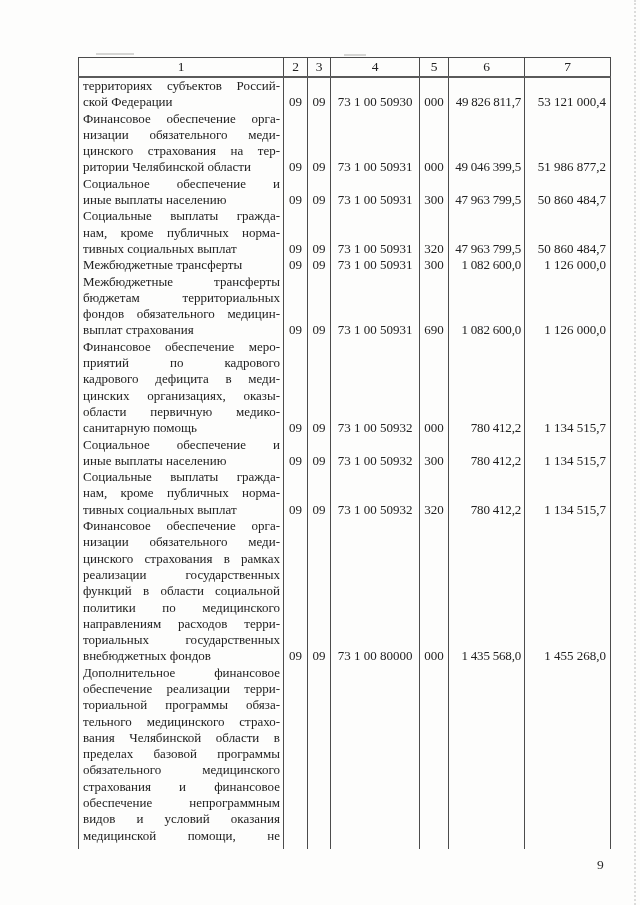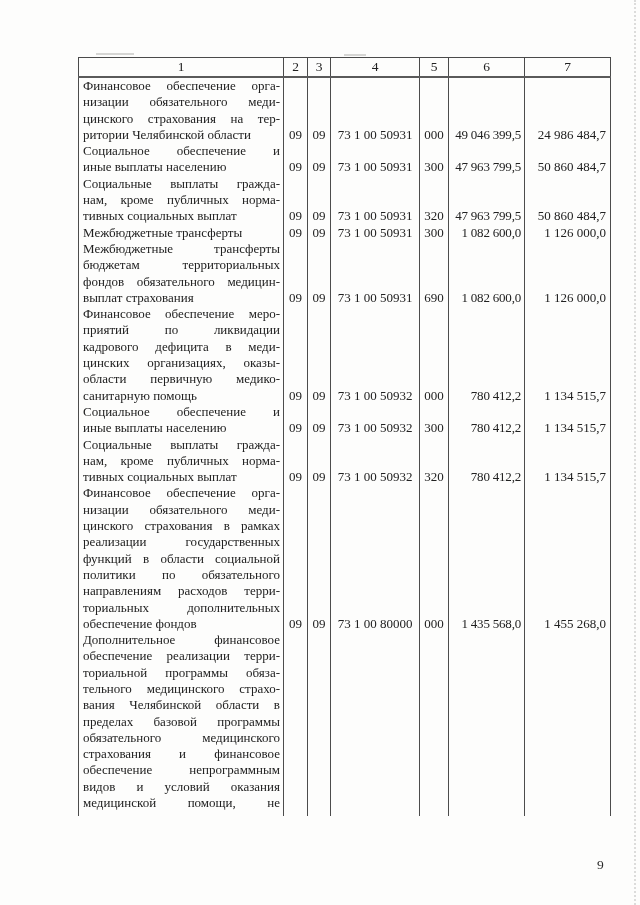--- a/index.html
+++ b/index.html
@@ -106,31 +106,43 @@
         <th>3</th>
         <th>4</th>
         <th>5</th>
         <th>6</th>
         <th>7</th>
       </tr>
     </thead>
     <tbody>
         <tr>
     <td class="c1">
+            <div class="nl j">территориях субъектов Россий-</div>
+            <div class="nl">ской Федерации</div>
+          </td>
+    <td class="c2">09</td>
+    <td class="c3">09</td>
+    <td class="c4">73 1 00 50930</td>
+    <td class="c5">000</td>
+    <td class="c6">49 826 811,7</td>
+    <td class="c7">53 121 000,4</td>
+  </tr>
+        <tr>
+    <td class="c1">
             <div class="nl j">Финансовое обеспечение орга-</div>
             <div class="nl j">низации обязательного меди-</div>
             <div class="nl j">цинского страхования на тер-</div>
             <div class="nl">ритории Челябинской области</div>
           </td>
     <td class="c2">09</td>
     <td class="c3">09</td>
     <td class="c4">73 1 00 50931</td>
     <td class="c5">000</td>
     <td class="c6">49 046 399,5</td>
-    <td class="c7">24 986 484,7</td>
+    <td class="c7">51 986 877,2</td>
   </tr>
         <tr>
     <td class="c1">
             <div class="nl j">Социальное обеспечение и</div>
             <div class="nl">иные выплаты населению</div>
           </td>
     <td class="c2">09</td>
     <td class="c3">09</td>
     <td class="c4">73 1 00 50931</td>
     <td class="c5">300</td>
@@ -171,21 +183,21 @@
     <td class="c2">09</td>
     <td class="c3">09</td>
     <td class="c4">73 1 00 50931</td>
     <td class="c5">690</td>
     <td class="c6">1 082 600,0</td>
     <td class="c7">1 126 000,0</td>
   </tr>
         <tr>
     <td class="c1">
             <div class="nl j">Финансовое обеспечение меро-</div>
-            <div class="nl j">приятий по ликвидации</div>
+            <div class="nl j">приятий по кадрового</div>
             <div class="nl j">кадрового дефицита в меди-</div>
             <div class="nl j">цинских организациях, оказы-</div>
             <div class="nl j">области первичную медико-</div>
             <div class="nl">санитарную помощь</div>
           </td>
     <td class="c2">09</td>
     <td class="c3">09</td>
     <td class="c4">73 1 00 50932</td>
     <td class="c5">000</td>
     <td class="c6">780 412,2</td>
@@ -216,24 +228,24 @@
     <td class="c6">780 412,2</td>
     <td class="c7">1 134 515,7</td>
   </tr>
         <tr>
     <td class="c1">
             <div class="nl j">Финансовое обеспечение орга-</div>
             <div class="nl j">низации обязательного меди-</div>
             <div class="nl j">цинского страхования в рамках</div>
             <div class="nl j">реализации государственных</div>
             <div class="nl j">функций в области социальной</div>
-            <div class="nl j">политики по обязательного</div>
+            <div class="nl j">политики по медицинского</div>
             <div class="nl j">направлениям расходов терри-</div>
-            <div class="nl j">ториальных дополнительных</div>
-            <div class="nl">обеспечение фондов</div>
+            <div class="nl j">ториальных государственных</div>
+            <div class="nl">внебюджетных фондов</div>
           </td>
     <td class="c2">09</td>
     <td class="c3">09</td>
     <td class="c4">73 1 00 80000</td>
     <td class="c5">000</td>
     <td class="c6">1 435 568,0</td>
     <td class="c7">1 455 268,0</td>
   </tr>
         <tr>
     <td class="c1">

